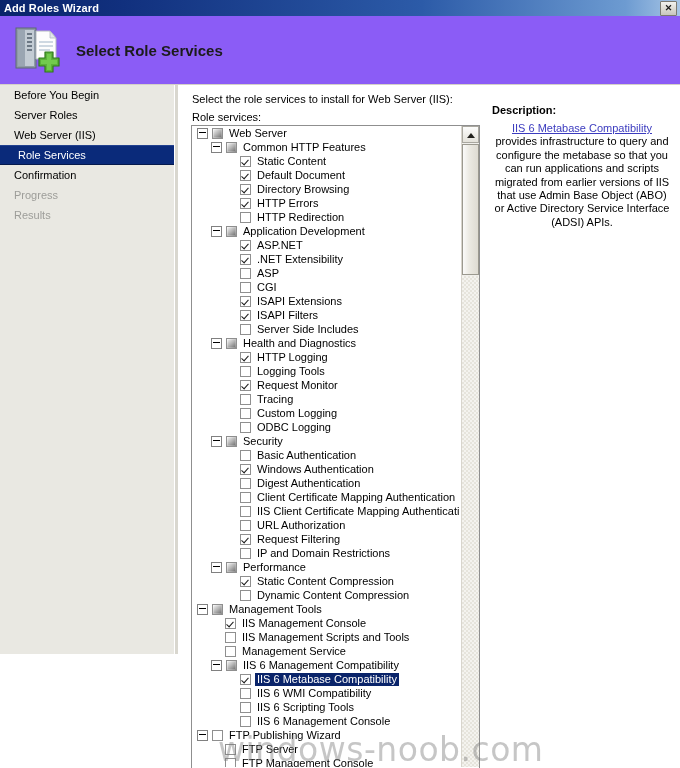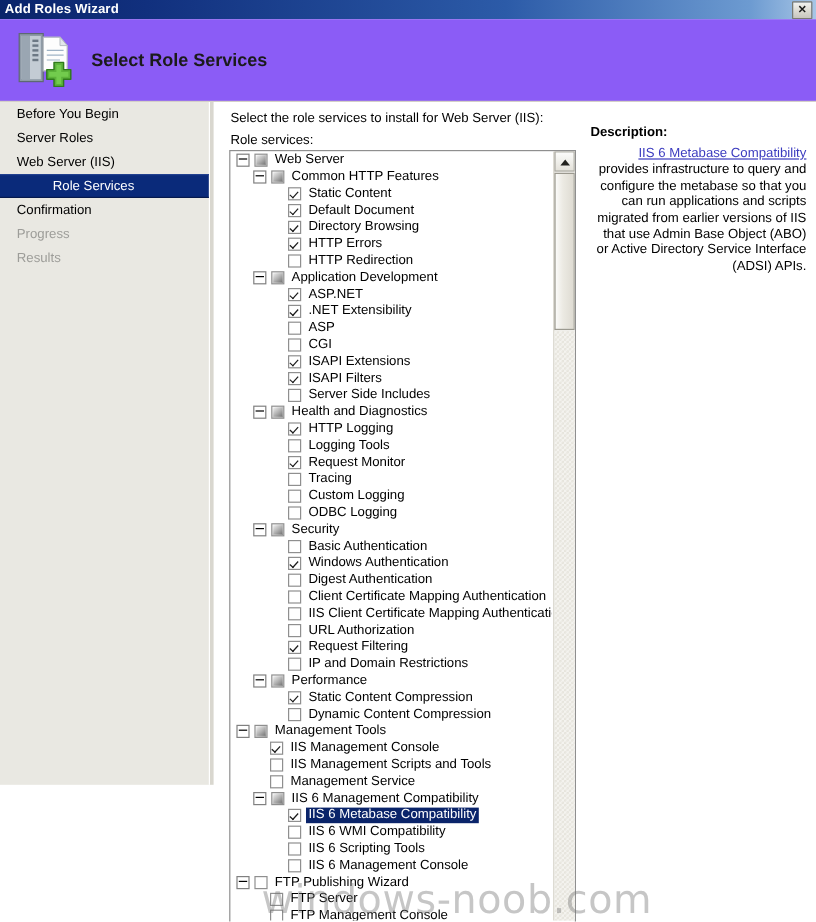--- a/index.html
+++ b/index.html
@@ -97,21 +97,21 @@
   }
   .nav-item {
     height: 20px;
     line-height: 20px;
     padding-left: 14px;
     font-size: 11px;
     color: #000000;
     white-space: nowrap;
     cursor: default;
   }
-  .nav-item.sub { padding-left: 44px; }
+  .nav-item.sub { padding-left: 18px; }
   .nav-item.selected {
     background: #0a2a7a;
     color: #ffffff;
     border-top: 1px solid #22418f;
     border-bottom: 1px solid #05194d;
     height: 18px;
     line-height: 18px;
   }
   .nav-item.disabled { color: #9d9d99; }
 
@@ -275,21 +275,21 @@
   #desc-heading {
     font-size: 11px;
     color: #000;
     margin-bottom: 6px;
     font-weight: bold;
   }
   #desc-body {
     font-size: 11px;
     line-height: 13.4px;
     color: #000;
-    text-align: right;
+    text-align: center;
   }
   #desc-link {
     color: #3b3bbf;
     text-decoration: underline;
     cursor: pointer;
   }
 
   
   #watermark {
     position: absolute;

